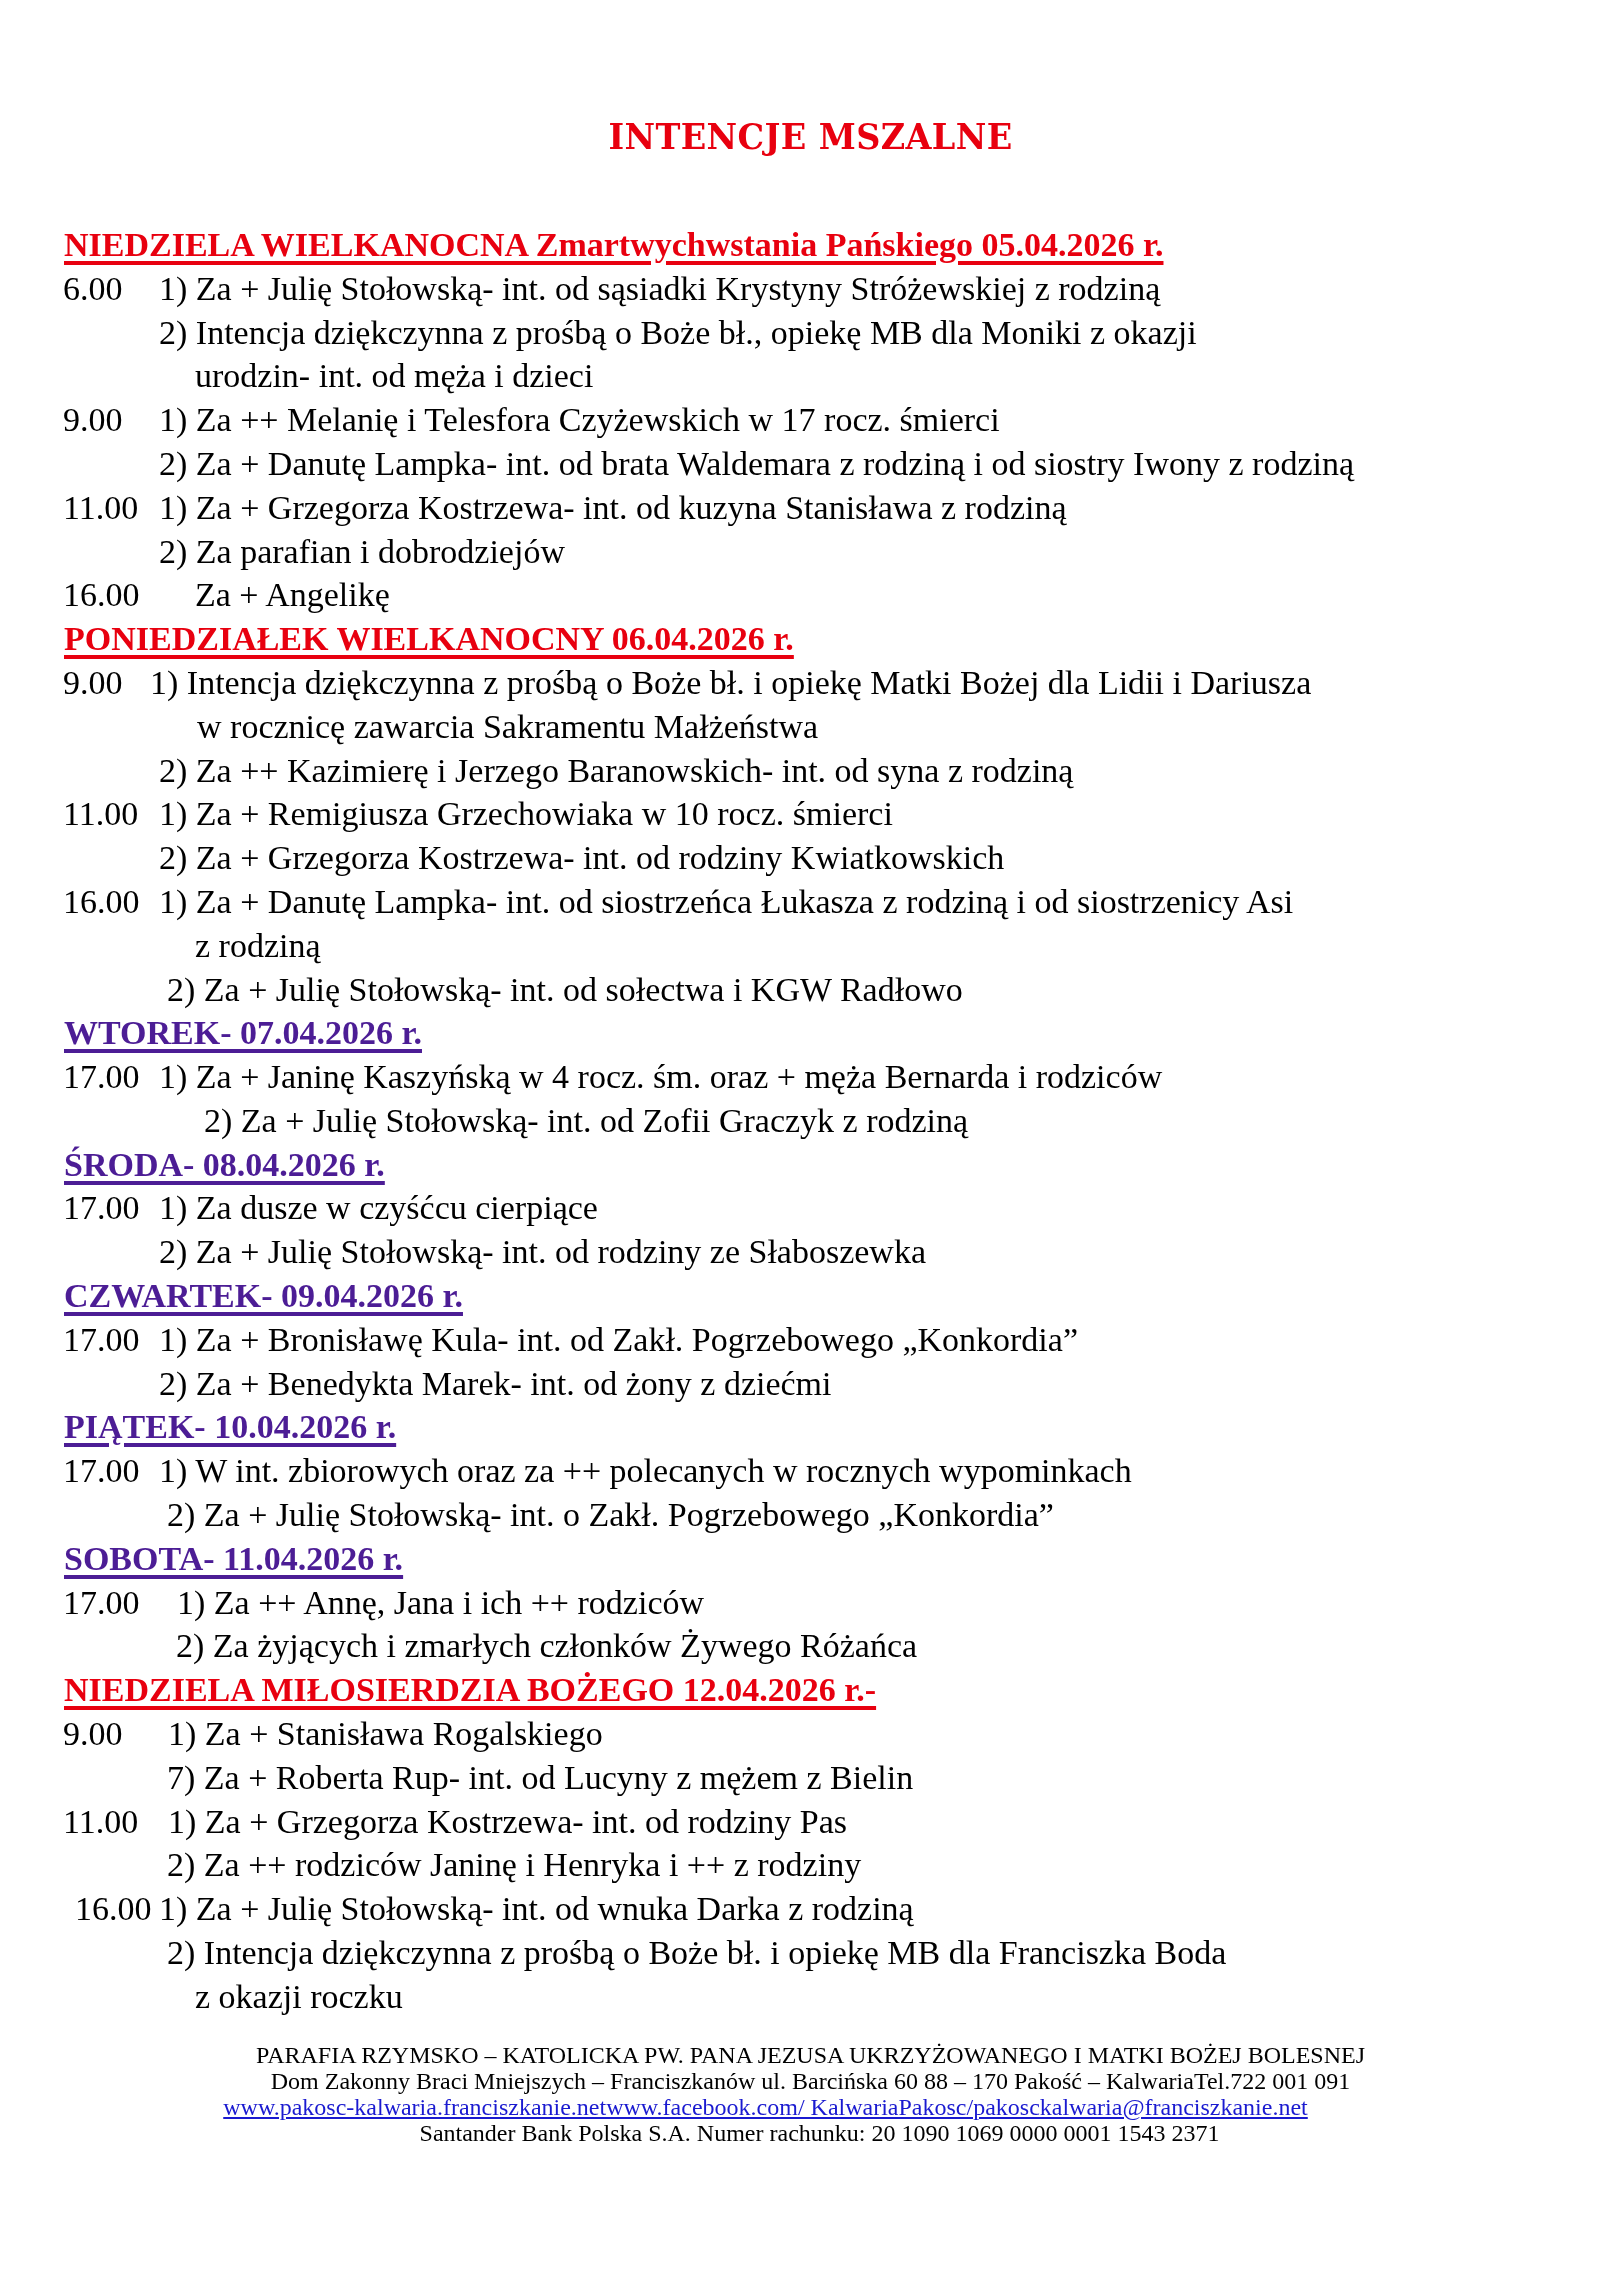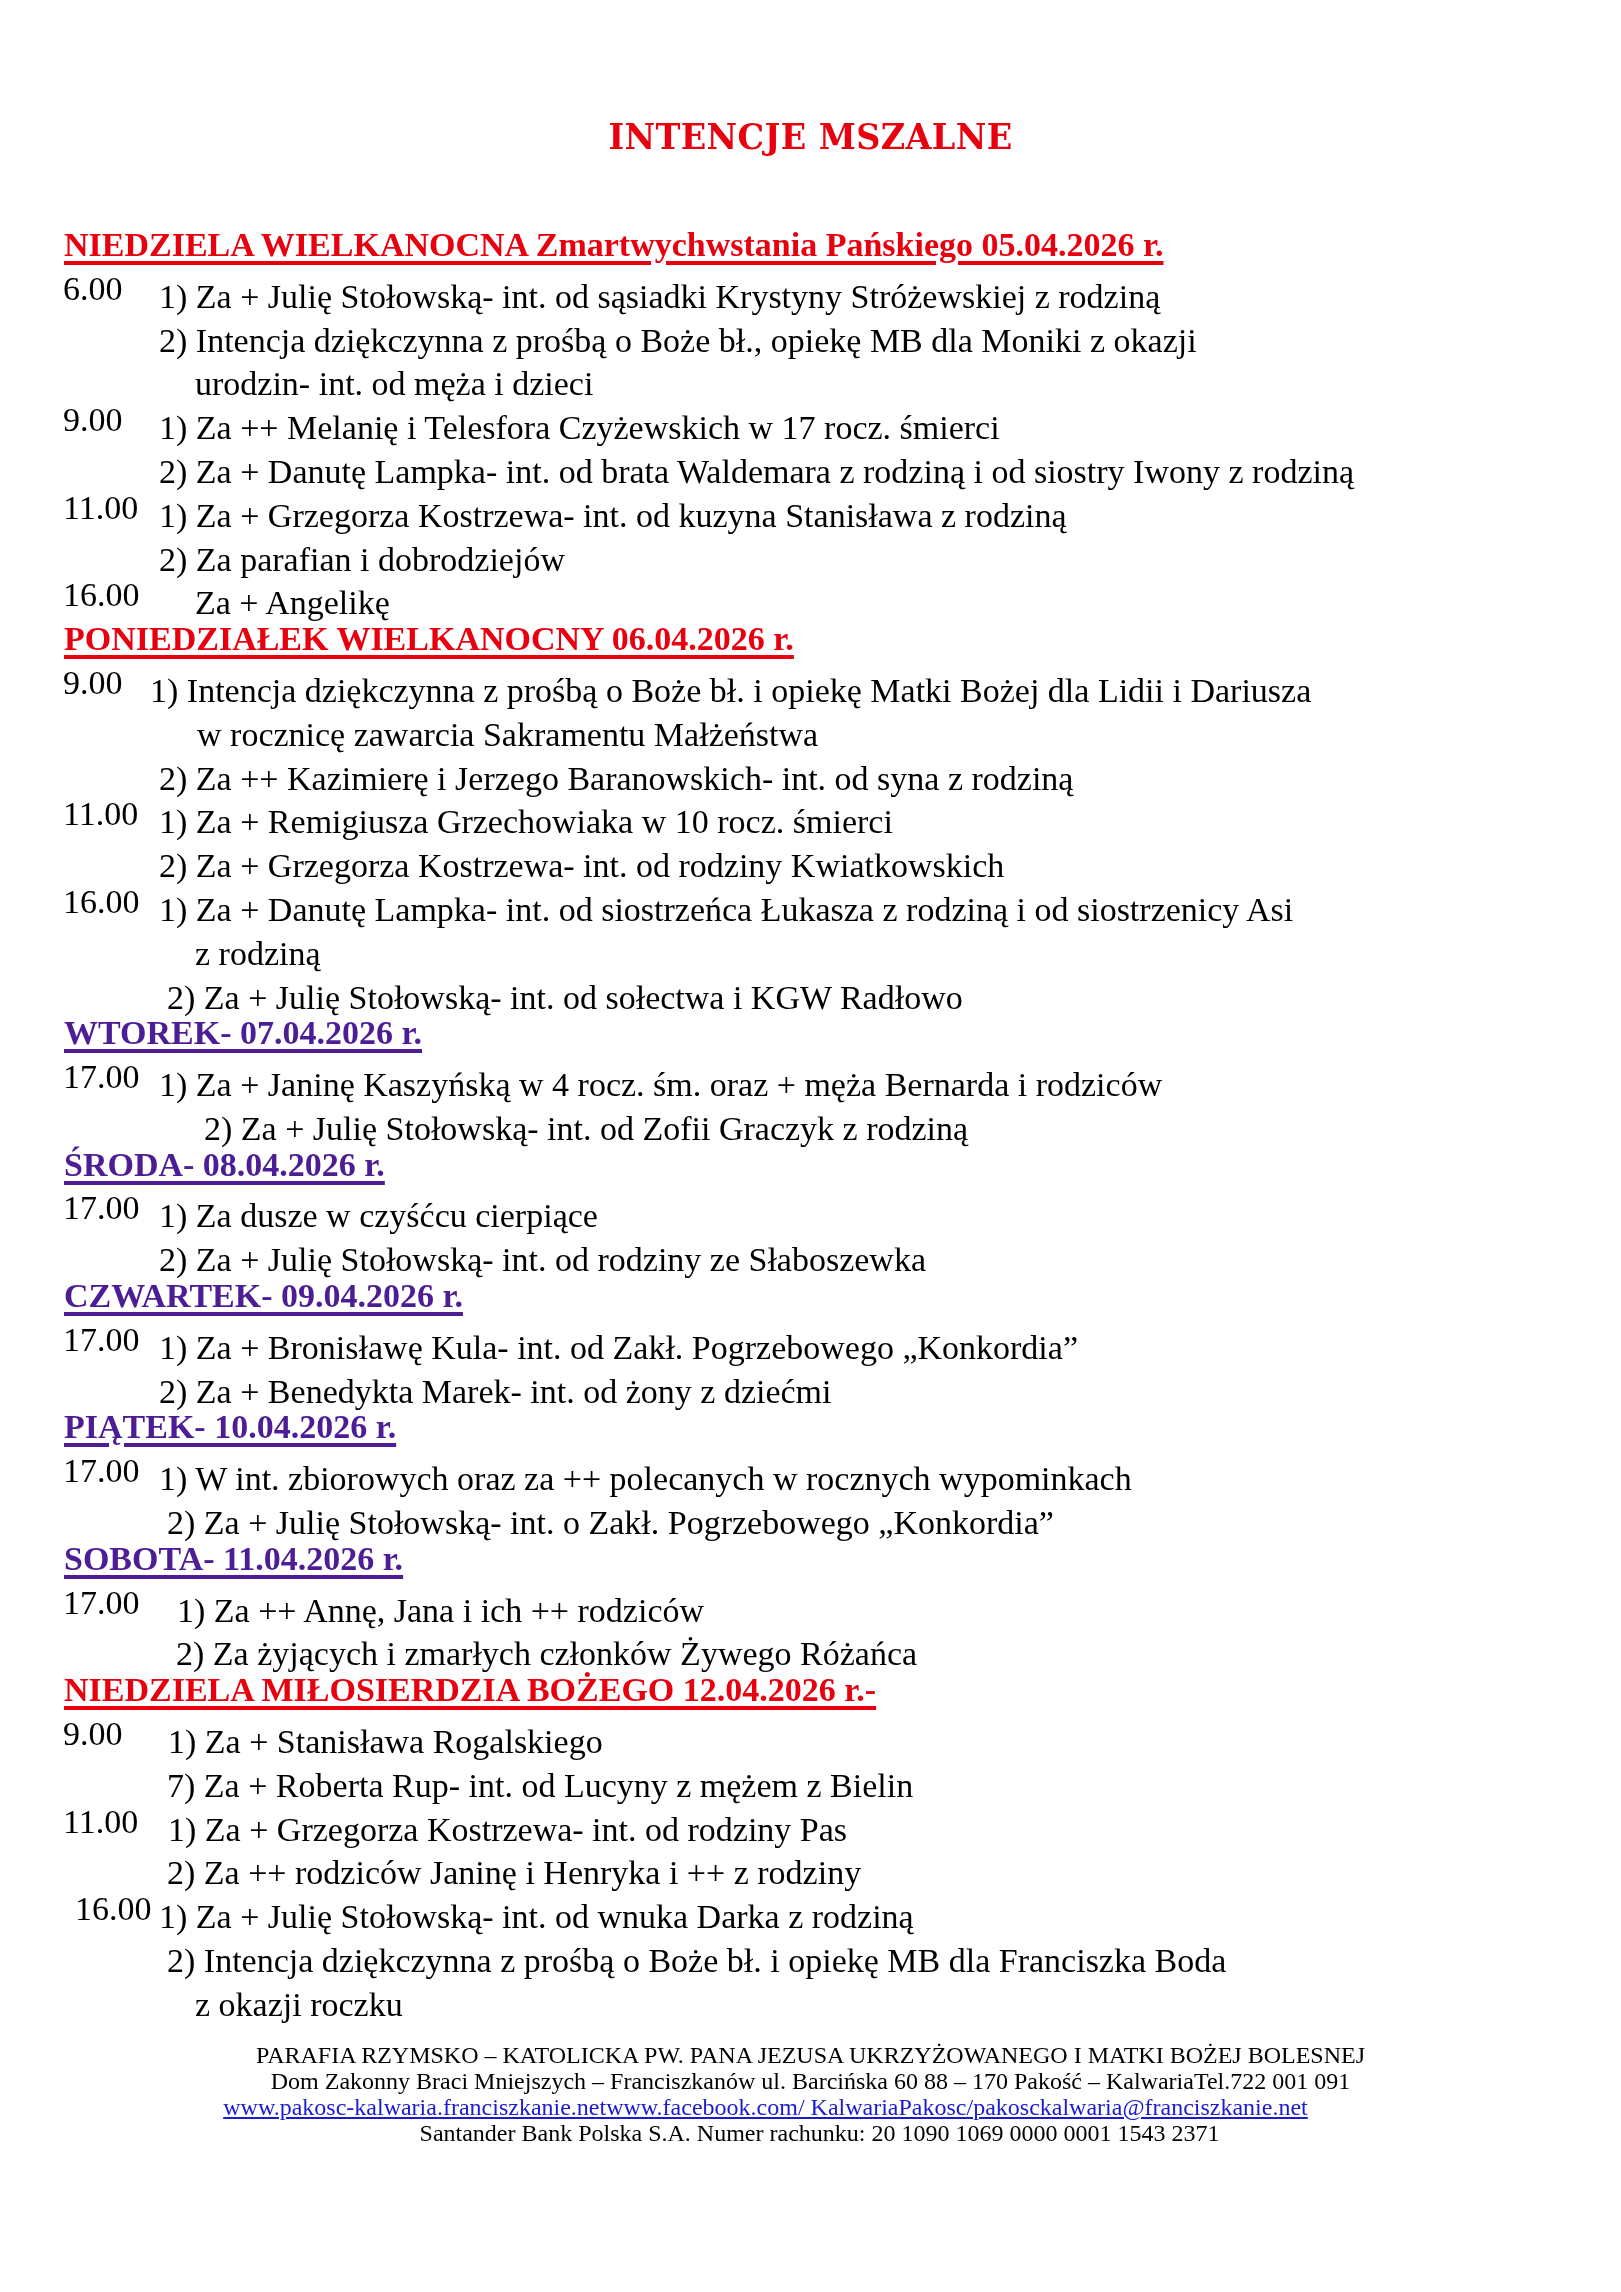--- a/index.html
+++ b/index.html
@@ -3,21 +3,21 @@
 <meta charset="utf-8">
 <style>
   html, body { margin:0; padding:0; background:#ffffff; }
   body { width:1621px; height:2293px; position:relative; overflow:hidden;
          font-family:"Liberation Serif", "DejaVu Serif", serif; color:#000; }
   .title { position:absolute; top:115px; left:0; width:1621px; text-align:center;
            font-family:"DejaVu Serif", "Liberation Serif", serif; font-weight:bold;
            font-size:36px; color:#e8000f; letter-spacing:0.4px; transform:scaleX(0.93); }
   .line { position:absolute; height:44px; font-size:34px; line-height:44px; white-space:nowrap; }
   .line .time { position:absolute; left:0; top:0; }
-  .line .txt { position:absolute; top:8px; }
+  .line .txt { position:absolute; top:0; }
   .heading { position:absolute; left:64px; font-size:34px; line-height:44px; font-weight:bold;
              white-space:nowrap; text-decoration:underline; text-decoration-thickness:3.6px;
              text-underline-offset:5.4px; }
   .heading.red { color:#e8000f; }
   .heading.black { color:#4c1d95; }
   .footer { position:absolute; left:0; width:1621px; text-align:center; font-size:24px; line-height:26px; white-space:nowrap; }
   .footer a { color:#1a1ad0; text-decoration:underline; }
 </style>
 </head>
 <body>

